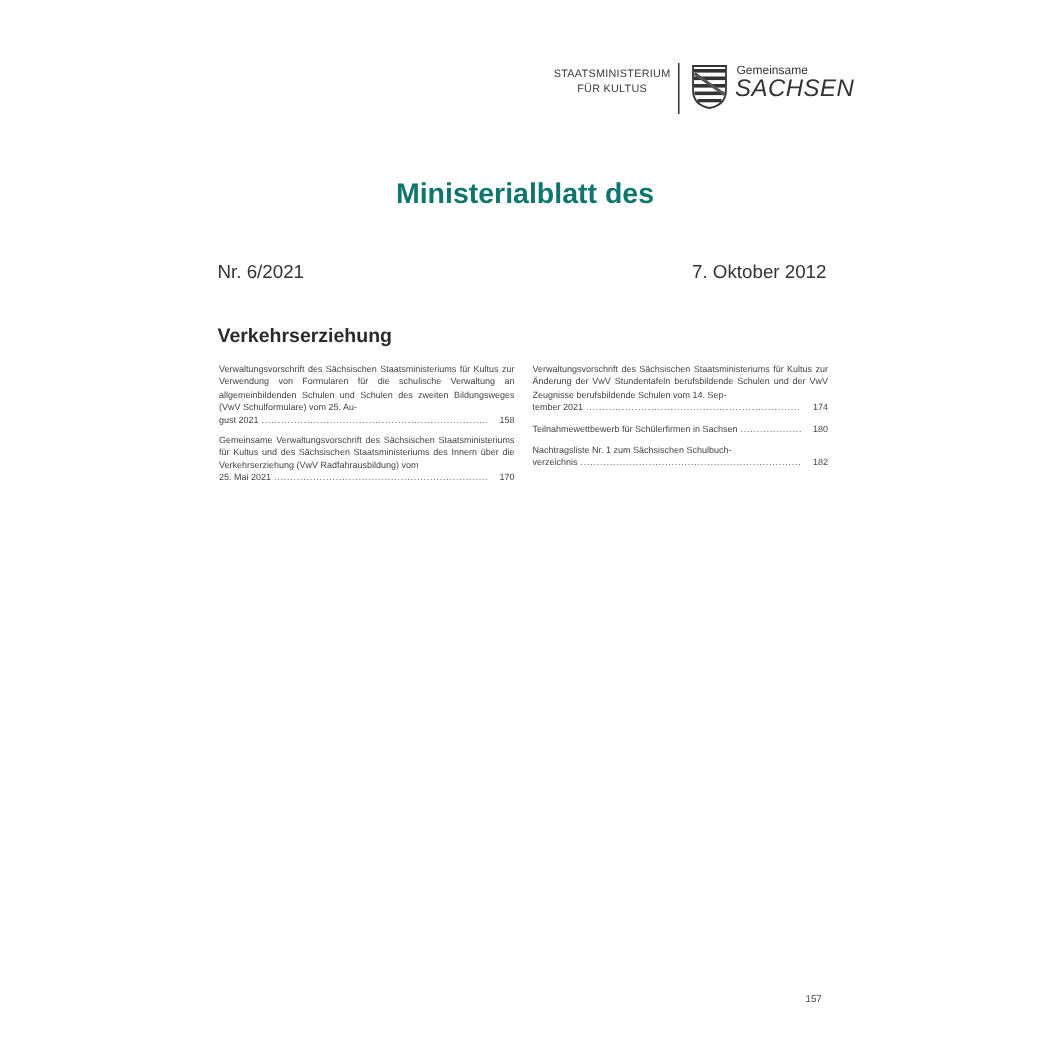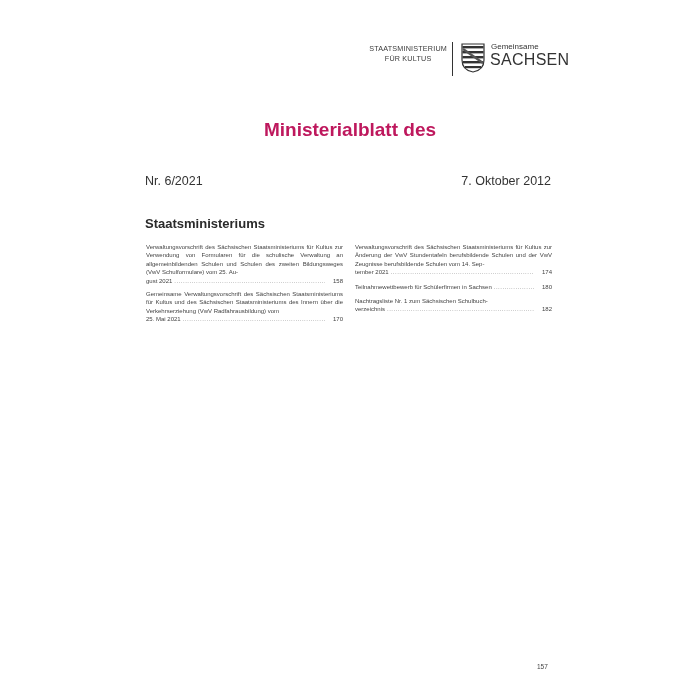--- a/index.html
+++ b/index.html
@@ -5,24 +5,24 @@
   html, body { margin: 0; padding: 0; background: #ffffff; }
   body { width: 700px; height: 700px; position: relative; overflow: hidden;
          font-family: "Liberation Sans", sans-serif; color: #2a2a2a; }
 
   .header { position: absolute; left: 360px; top: 42px; width: 195px; height: 34px; }
   .ministry { position: absolute; right: 108px; top: 2px; text-align: center;
               font-size: 7.2px; letter-spacing: 0.2px; line-height: 10px; color: #3a3a3a; }
   .divider { position: absolute; left: 92px; top: 0; width: 1px; height: 34px; background: #333; }
   .crest { position: absolute; left: 101px; top: 1px; width: 24px; height: 30px; }
   .freistaat { position: absolute; left: 131px; top: 0px; font-size: 8px; color: #333; }
-  .sachsen { position: absolute; left: 130px; top: 9px; font-size: 16px; color: #333; letter-spacing: 0.3px; }
+  .sachsen { position: absolute; left: 130px; top: 9px; font-size: 16px; color: #333; letter-spacing: 0.3px; font-style: italic; }
 
   .title { position: absolute; left: 140px; top: 118px; width: 420px; text-align: center;
-           font-weight: bold; font-size: 19px; line-height: 24px; color: #be185d; }
+           font-weight: bold; font-size: 19px; line-height: 24px; color: #0f766e; }
 
   .issue-line { position: absolute; left: 145px; top: 174px; width: 406px; height: 16px;
                 font-size: 12.5px; color: #333; }
   .issue-no { position: absolute; left: 0; top: 0; }
   .issue-date { position: absolute; right: 0; top: 0; }
 
   .toc-heading { position: absolute; left: 145px; top: 216px; font-weight: bold;
                  font-size: 13px; color: #2a2a2a; }
 
   .col { position: absolute; top: 243px; width: 197px; font-size: 6px; line-height: 8.4px; color: #444; }
@@ -62,21 +62,21 @@
 
 <div class="title">
   <div>Ministerialblatt des</div>
 </div>
 
 <div class="issue-line">
   <span class="issue-no">Nr. 6/2021</span>
   <span class="issue-date">7. Oktober 2012</span>
 </div>
 
-<div class="toc-heading">Staatsministeriums</div>
+<div class="toc-heading">Verkehrserziehung</div>
 
 <div class="col left">
   <div class="entry">
     <div class="text">Verwaltungsvorschrift des Sächsischen Staatsministeriums für Kultus zur Verwendung von Formularen für die schulische Verwaltung an allgemeinbildenden Schulen und Schulen des zweiten Bildungsweges (VwV Schulformulare) vom 25. Au-</div>
     <div class="lastline">
       <span class="tail">gust 2021</span>
       <span class="dots">.......................................................................................................................</span>
       <span class="page">158</span>
     </div>
   </div>

